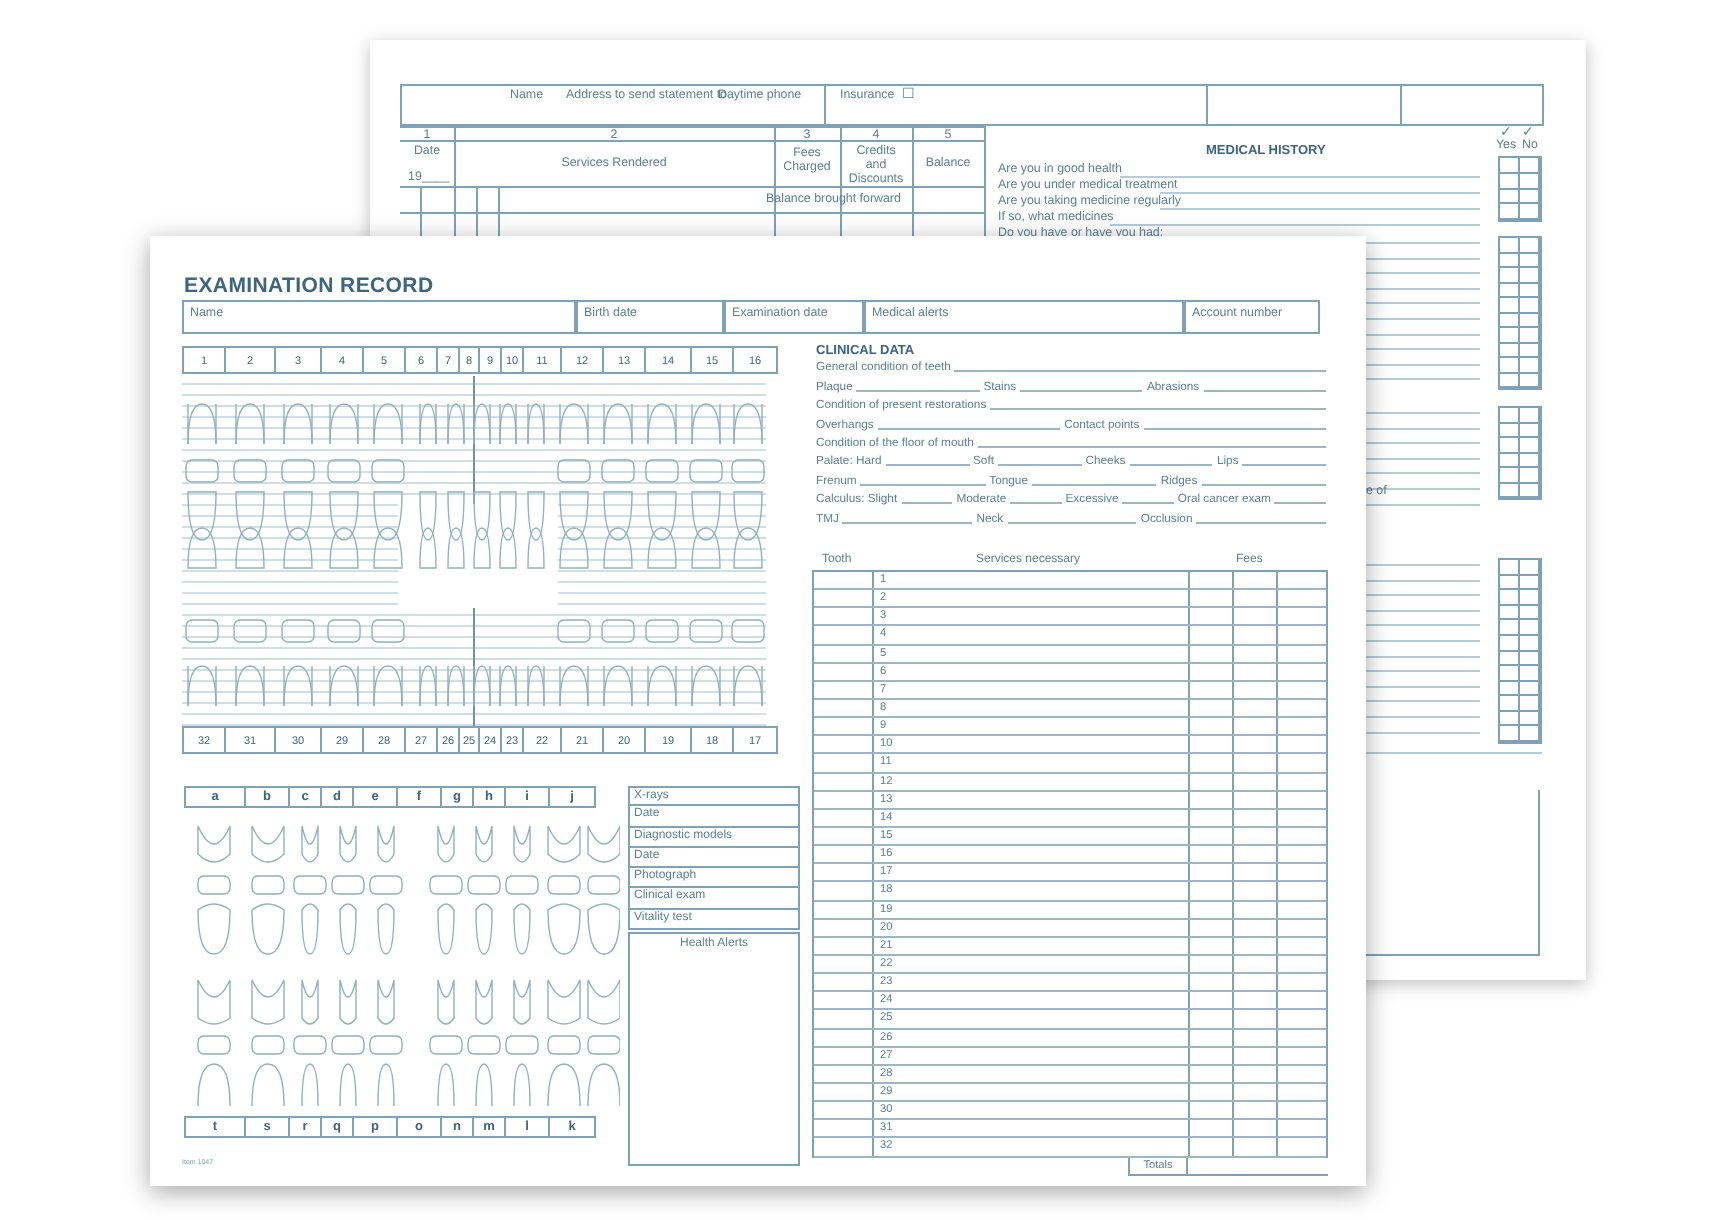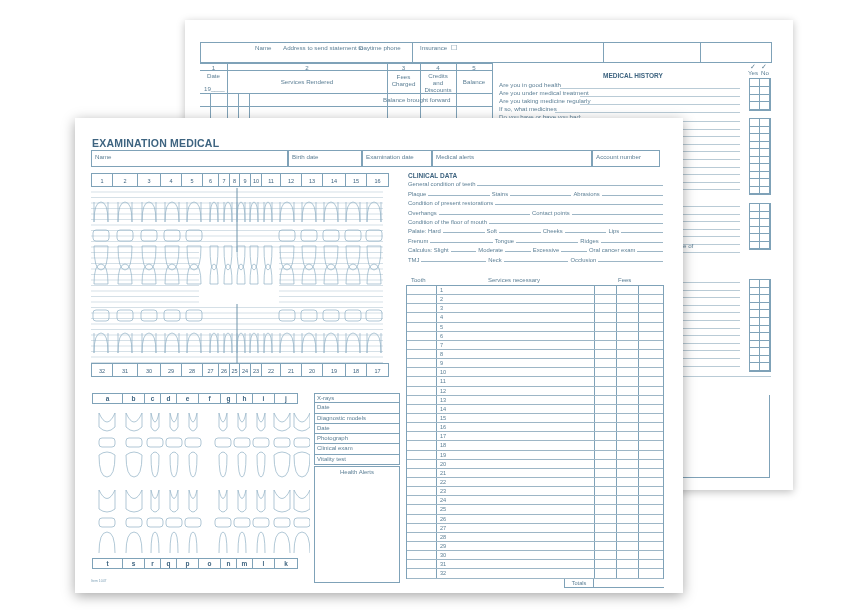--- a/index.html
+++ b/index.html
@@ -220,21 +220,21 @@
       <div></div>
       <div></div>
       <div></div>
     </div>
   <div class="mh-line" style="left:498px;top:356px;width:88px"></div>
   <div class="line" style="left:584px;top:375px;width:1px;height:83px"></div>
   <div class="line" style="left:498px;top:457px;width:87px;height:1px"></div>
 </div>
 
 <div class="sheet front-sheet">
-  <div class="title">EXAMINATION MEDICAL</div>
+  <div class="title">EXAMINATION RECORD</div>
 
   <div class="id-box" style="left:16px;width:197px">
       <span>Name</span>
     </div>
   <div class="id-box" style="left:213px;width:74px">
       <span>Birth date</span>
     </div>
   <div class="id-box" style="left:287px;width:70px">
       <span>Examination date</span>
     </div>

